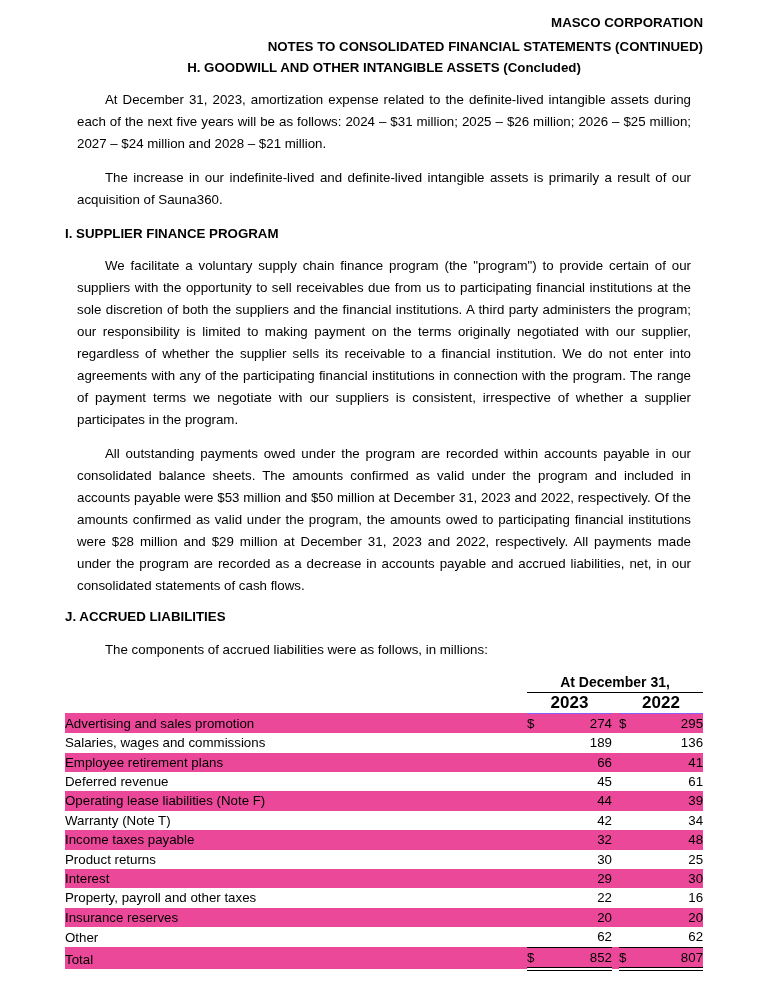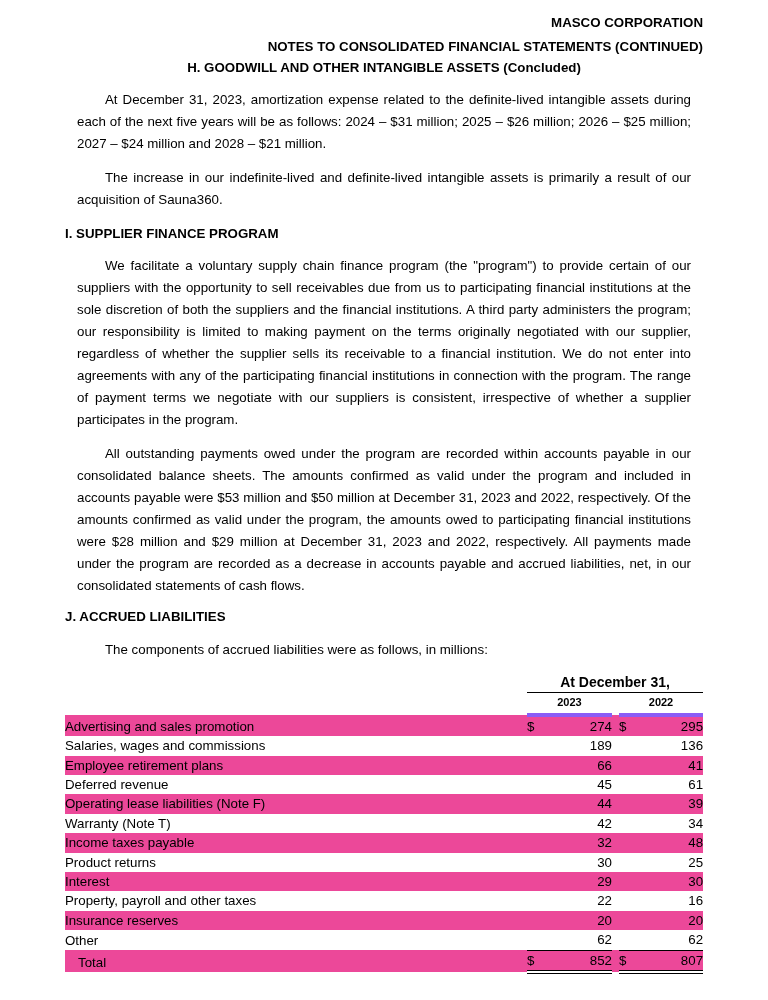--- a/index.html
+++ b/index.html
@@ -55,34 +55,34 @@
     text-align: center;
     font-weight: bold;
     font-size: 14px;
     line-height: 13px;
     border-bottom: 1px solid #000;
     padding: 0 0 3px 0;
   }
   td.hdr-year {
     text-align: center;
     font-weight: bold;
-    font-size: 11px;
+    font-size: 17px;
     line-height: 13px;
-    border-bottom: 4px solid #8b5cf6;
+    border-bottom: 1px solid #8b5cf6;
     padding: 3px 0 2px 0;
   }
   td.c-label { text-align: left; padding-left: 3px; }
   td.c-d { text-align: left; padding-left: 6px; }
   td.c-v { text-align: right; padding-right: 7px; }
   tr.stripe td { background: #ec4899; margin-left: 44px; }
   tr.total-row td.tb {
     border-top: 1px solid #000;
     border-bottom: 4px double #000;
   }
-  tr.total-row td.total-label { padding-left: 13px; }
+  tr.total-row td.total-label { }
   .page-number {
     text-align: center;
     margin-top: 140px;
     font-size: 13.3px;
   }
 </style>
 </head>
 <body>
 
 <div>

